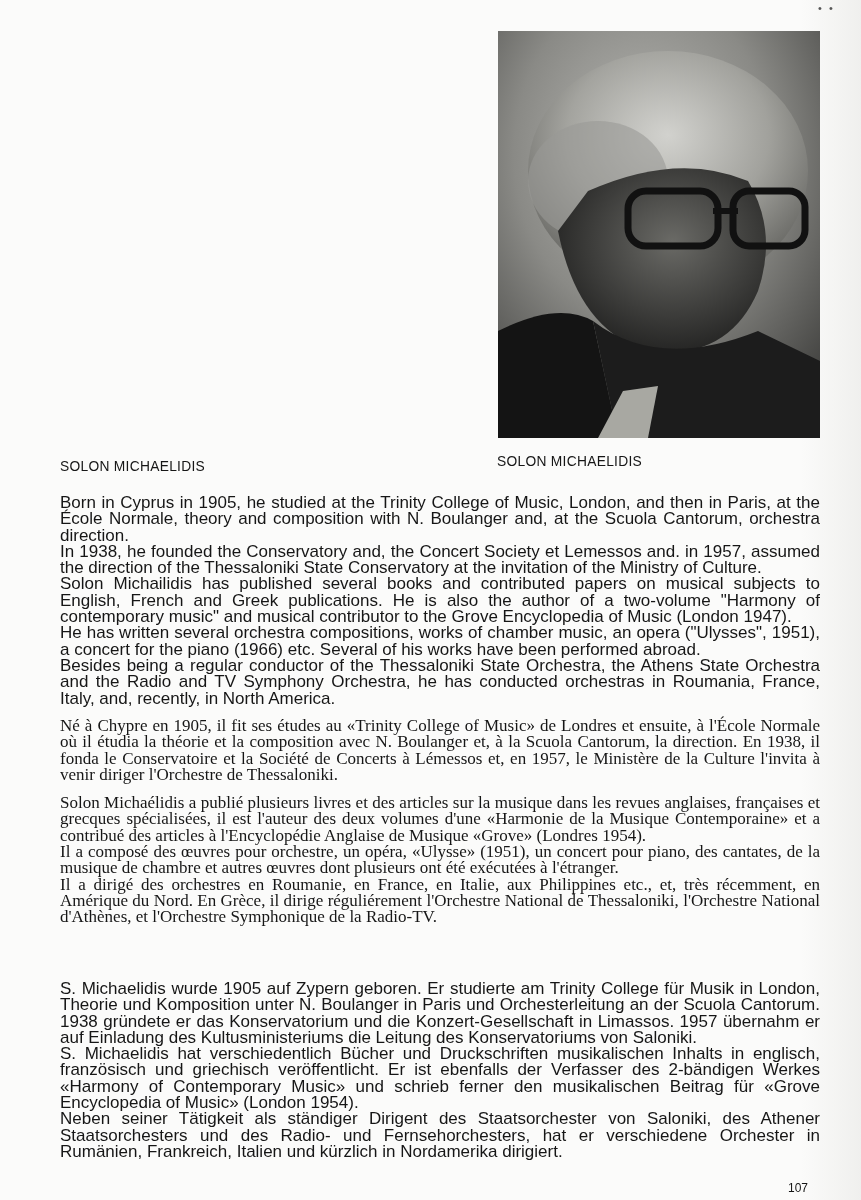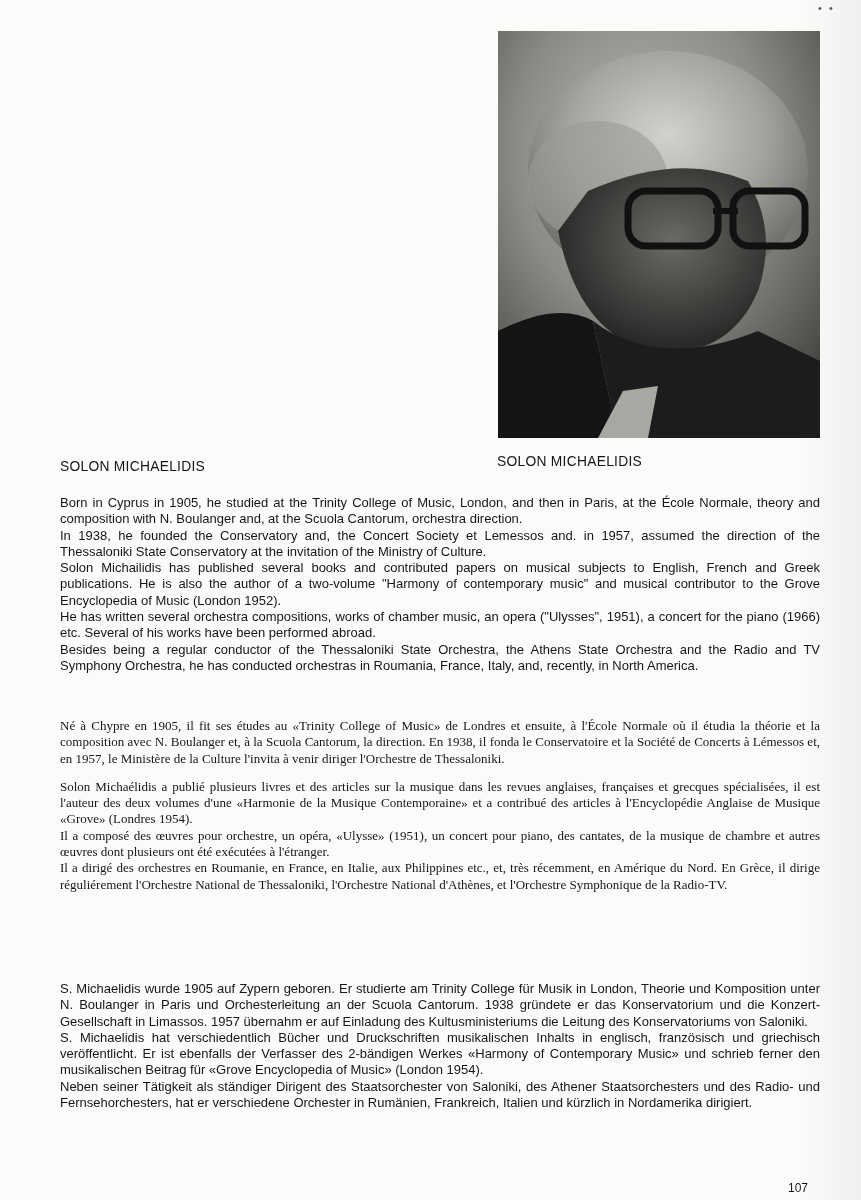--- a/index.html
+++ b/index.html
@@ -21,21 +21,21 @@
   .photo svg { display:block; width:100%; height:100%; }
   .caption-photo {
     position:absolute; left:497px; top:452px; font-size:15px; letter-spacing:0.3px;
     transform:scaleX(0.92); transform-origin:left;
   }
   .caption-left {
     position:absolute; left:60px; top:457px; font-size:15px; letter-spacing:0.3px;
     transform:scaleX(0.92); transform-origin:left;
   }
   .body-text {
-    position:absolute; left:60px; width:760px; font-size:13px; line-height:16.3px;
+    position:absolute; left:60px; width:760px; font-size:17px; line-height:16.3px;
     text-align:justify;
   }
   .body-text p { margin:0; }
   #en { top:495px; }
   #fr { top:718px;font-family:Liberation Serif, serif; }
   #de { top:961px;margin-top:20px; }
   #fr p.gap { margin-top:12px; }
   .page-number { position:absolute; left:788px; top:1181px; font-size:12px; }
 </style>
 </head>
@@ -74,21 +74,21 @@
     <path d="M125 360 L160 355 L150 407 L100 407 Z" fill="#a8a8a2"></path>
   </svg>
 </div>
 
 <div class="caption-photo">SOLON MICHAELIDIS</div>
 <div class="caption-left">SOLON MICHAELIDIS</div>
 
 <div class="body-text" id="en">
   <p>Born in Cyprus in 1905, he studied at the Trinity College of Music, London, and then in Paris, at the École Normale, theory and composition with N. Boulanger and, at the Scuola Cantorum, orchestra direction.</p>
   <p>In 1938, he founded the Conservatory and, the Concert Society et Lemessos and. in 1957, assumed the direction of the Thessaloniki State Conservatory at the invitation of the Ministry of Culture.</p>
-  <p>Solon Michailidis has published several books and contributed papers on musical subjects to English, French and Greek publications. He is also the author of a two-volume "Harmony of contemporary music" and musical contributor to the Grove Encyclopedia of Music (London 1952).</p>
+  <p>Solon Michailidis has published several books and contributed papers on musical subjects to English, French and Greek publications. He is also the author of a two-volume "Harmony of contemporary music" and musical contributor to the Grove Encyclopedia of Music (London 1947).</p>
   <p>He has written several orchestra compositions, works of chamber music, an opera ("Ulysses", 1951), a concert for the piano (1966) etc. Several of his works have been performed abroad.</p>
   <p>Besides being a regular conductor of the Thessaloniki State Orchestra, the Athens State Orchestra and the Radio and TV Symphony Orchestra, he has conducted orchestras in Roumania, France, Italy, and, recently, in North America.</p>
 </div>
 
 <div class="body-text" id="fr">
   <p>Né à Chypre en 1905, il fit ses études au «Trinity College of Music» de Londres et ensuite, à l'École Normale où il étudia la théorie et la composition avec N. Boulanger et, à la Scuola Cantorum, la direction. En 1938, il fonda le Conservatoire et la Société de Concerts à Lémessos et, en 1957, le Ministère de la Culture l'invita à venir diriger l'Orchestre de Thessaloniki.</p>
   <p class="gap">Solon Michaélidis a publié plusieurs livres et des articles sur la musique dans les revues anglaises, françaises et grecques spécialisées, il est l'auteur des deux volumes d'une «Harmonie de la Musique Contemporaine» et a contribué des articles à l'Encyclopédie Anglaise de Musique «Grove» (Londres 1954).</p>
   <p>Il a composé des œuvres pour orchestre, un opéra, «Ulysse» (1951), un concert pour piano, des cantates, de la musique de chambre et autres œuvres dont plusieurs ont été exécutées à l'étranger.</p>
   <p>Il a dirigé des orchestres en Roumanie, en France, en Italie, aux Philippines etc., et, très récemment, en Amérique du Nord. En Grèce, il dirige réguliérement l'Orchestre National de Thessaloniki, l'Orchestre National d'Athènes, et l'Orchestre Symphonique de la Radio-TV.</p>
 </div>

